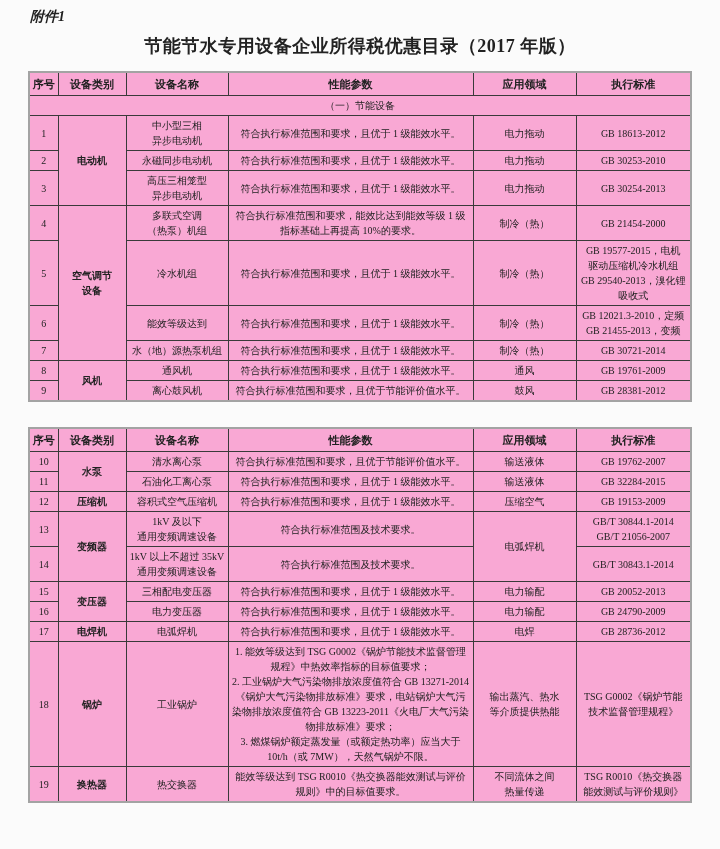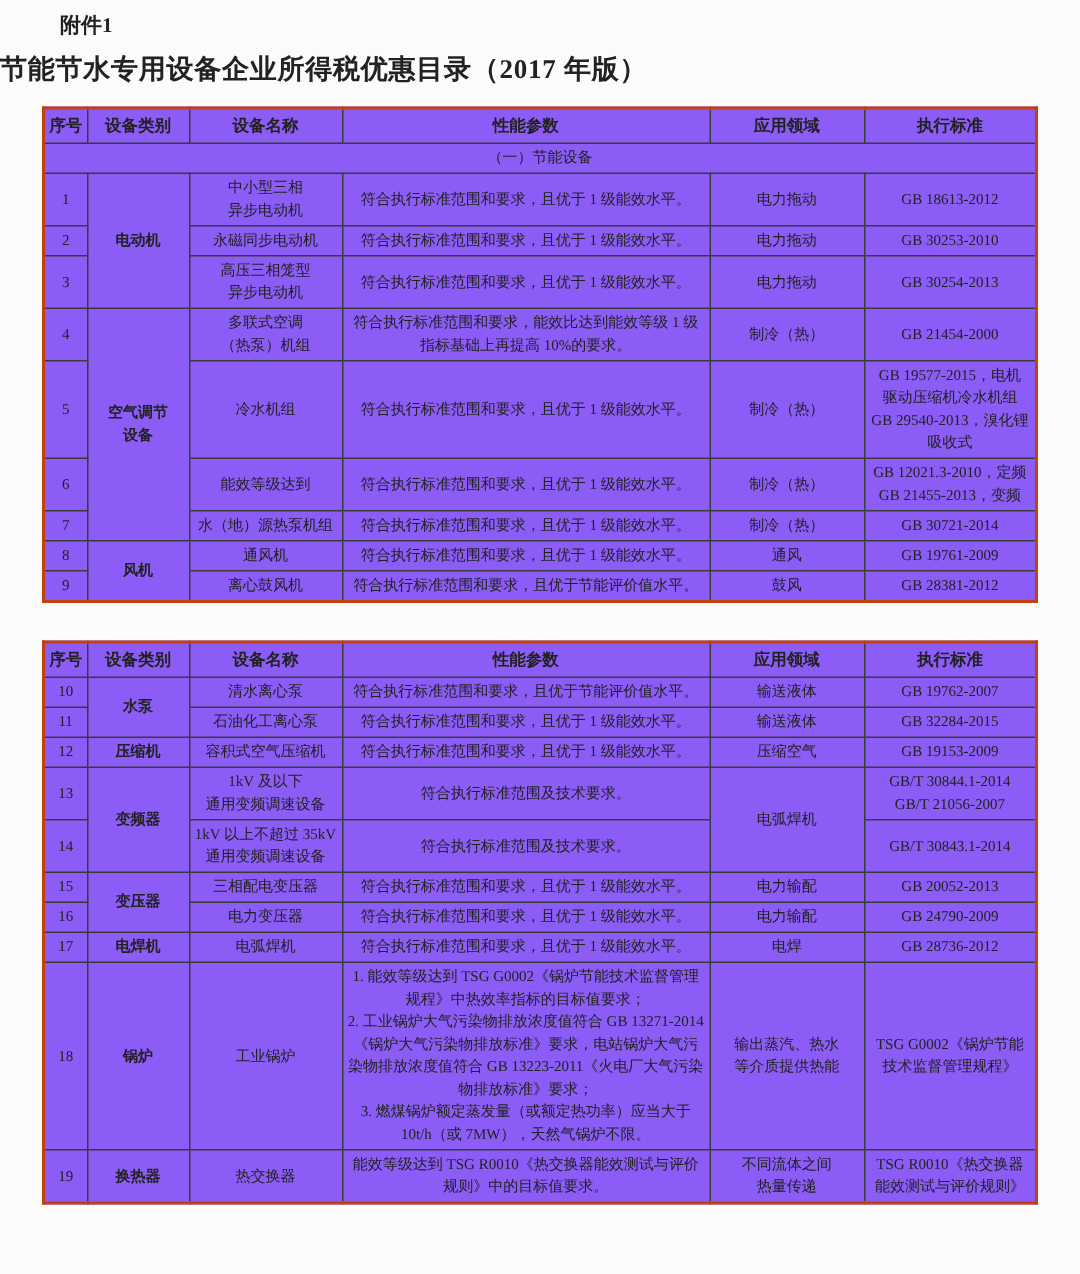--- a/index.html
+++ b/index.html
@@ -5,35 +5,35 @@
   html,body{margin:0;padding:0;}
   body{
     width:720px;height:849px;
     background:#fbfbfb;
     font-family:"Liberation Serif","DejaVu Serif",serif;
     color:#222;
     overflow:hidden;
   }
   .page{position:relative;width:720px;height:849px;}
   .attachment{
-    position:absolute;left:40px;top:8px;
-    font-size:14px;font-weight:bold;
+    position:absolute;left:30px;top:8px;
+    font-size:14px;font-weight:bold;font-style:italic;
   }
   .title{
     position:absolute;left:0;top:34px;width:720px;
-    font-size:18px;font-weight:bold;
+    text-align:center;font-size:18px;font-weight:bold;
     margin:0;letter-spacing:0.5px;
   }
   table.catalog{
     border-collapse:collapse;
     table-layout:fixed;
     width:662px;
     margin-left:28px;
-    background:#8b5cf6;
-    border:2px solid #c2410c;
+    background:#f9a8d4;
+    border:2px solid #a3a3a3;
   }
   table.t1{margin-top:71px;}
   table.t2{margin-top:25px;}
   .t1{position:absolute;left:0;top:0;}
   .t2{position:absolute;left:0;top:0;}
   table.catalog th, table.catalog td{
     border:1px solid #3a3a3a;
     font-size:10px;
     line-height:1.5;
     padding:2px 3px;

